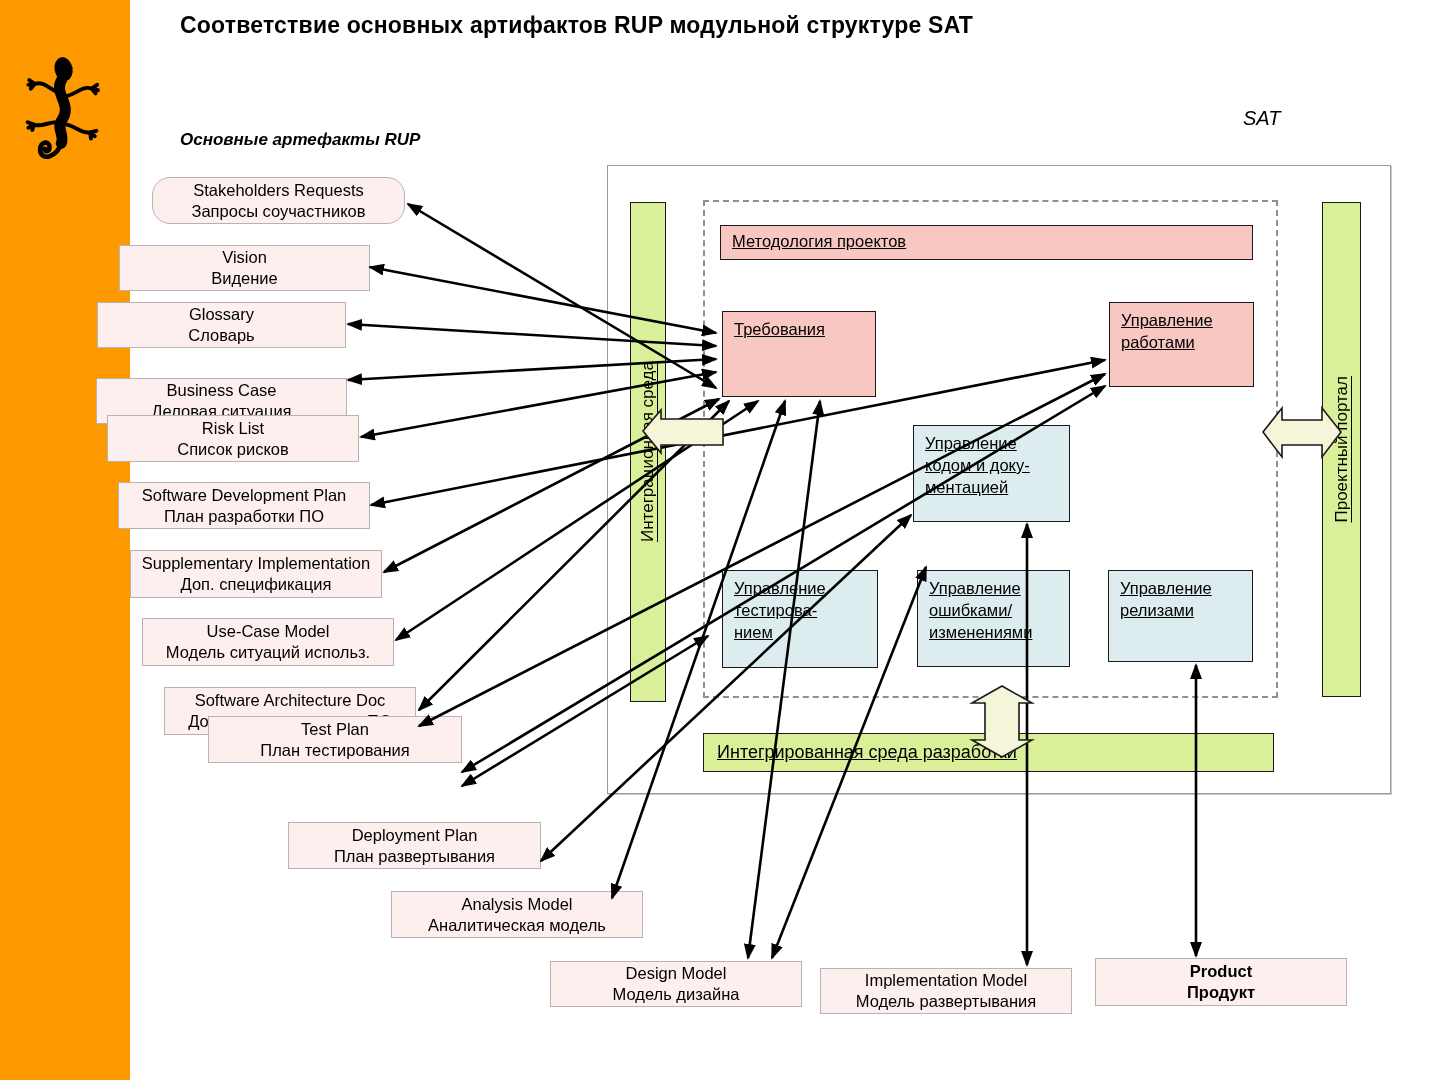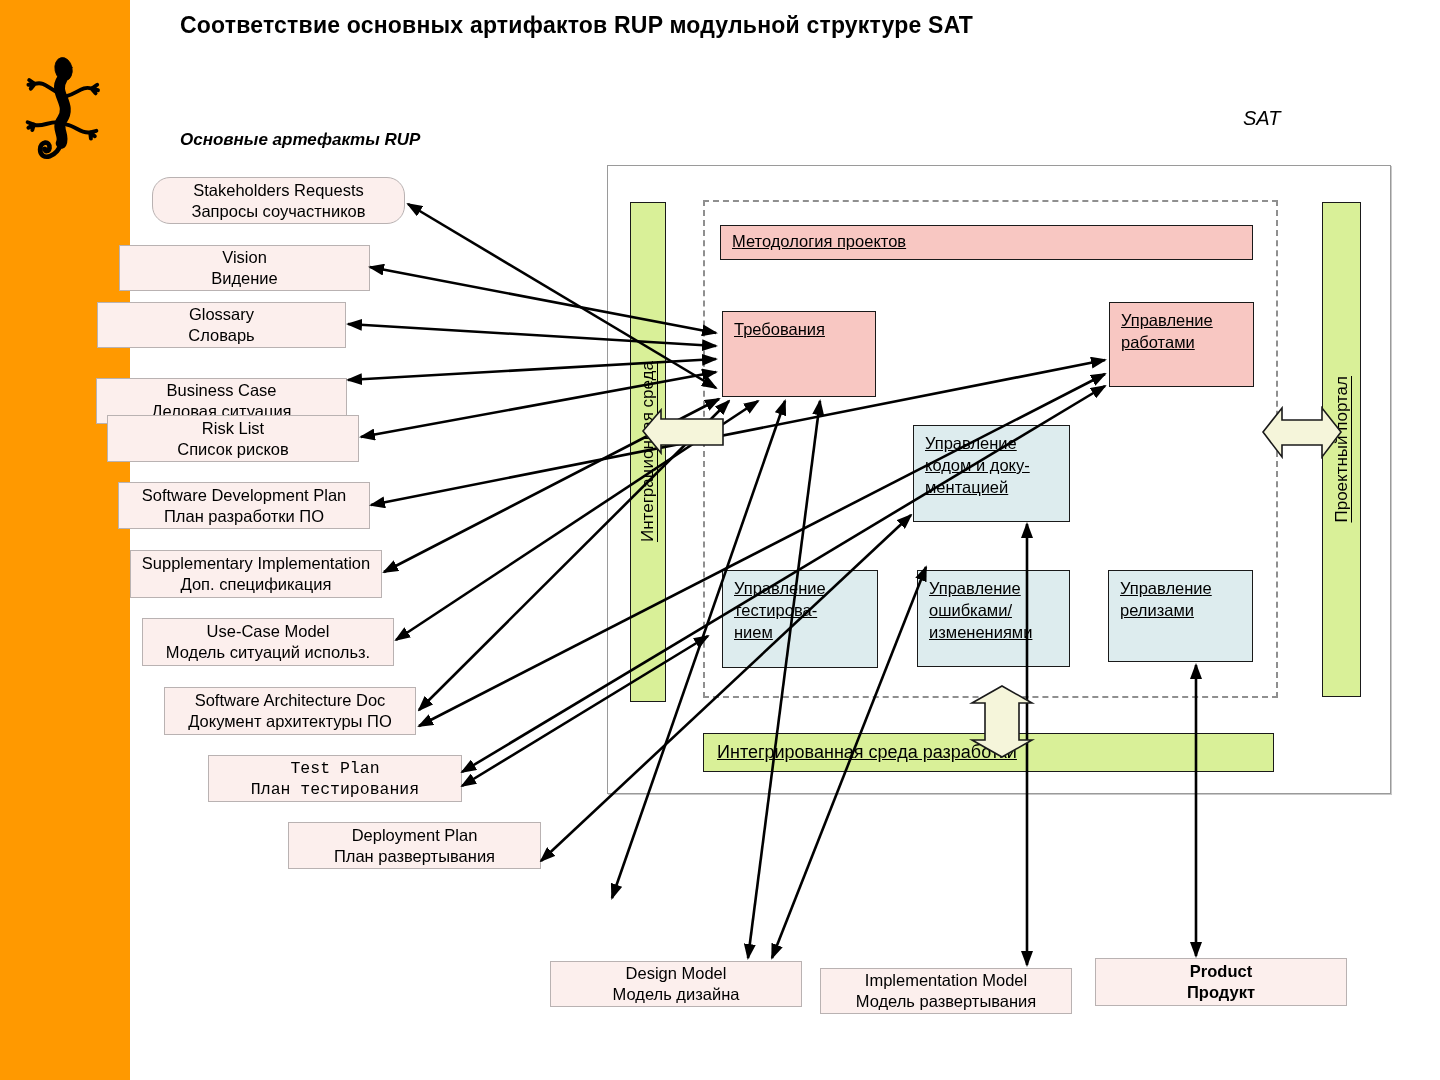--- a/index.html
+++ b/index.html
@@ -117,27 +117,31 @@
     <span>Доп. спецификация</span>
   </div>
   <div class="abox" style="left:142px;top:618px;width:250px;height:46px;">
     <span>Use-Case Model</span>
     <span>Модель ситуаций использ.</span>
   </div>
   <div class="abox" style="left:164px;top:687px;width:250px;height:46px;">
     <span>Software Architecture Doc</span>
     <span>Документ архитектуры ПО</span>
   </div>
-  <div class="abox" style="left:208px;top:755px;width:252px;height:45px;font-family:Liberation Mono, monospace;">
+  <div class="abox" style="left:208px;top:716px;width:252px;height:45px;">
     <span>Test Plan</span>
     <span>План тестирования</span>
   </div>
   <div class="abox" style="left:288px;top:822px;width:251px;height:45px;">
     <span>Deployment Plan</span>
     <span>План развертывания</span>
+  </div>
+  <div class="abox" style="left:391px;top:891px;width:250px;height:45px;">
+    <span>Analysis Model</span>
+    <span>Аналитическая модель</span>
   </div>
   <div class="abox" style="left:550px;top:961px;width:250px;height:44px;">
     <span>Design Model</span>
     <span>Модель дизайна</span>
   </div>
   <div class="abox" style="left:820px;top:968px;width:250px;height:44px;">
     <span>Implementation Model</span>
     <span>Модель развертывания</span>
   </div>
   <div class="abox bold" style="left:1095px;top:958px;width:250px;height:46px;">

